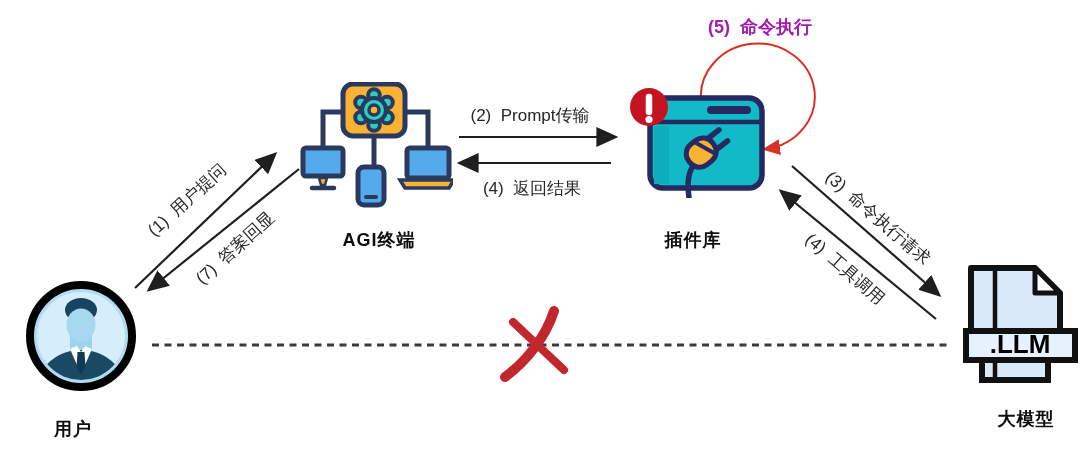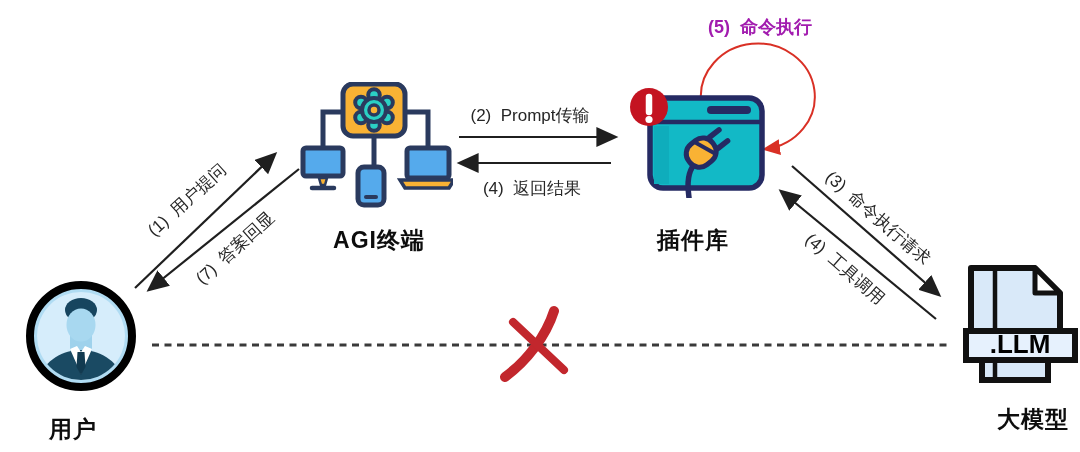--- a/index.html
+++ b/index.html
@@ -9,21 +9,21 @@
   }
   .layer{position:absolute;left:0;top:0;}
   .icon{position:absolute;}
   .lbl{
     position:absolute;transform:translate(-50%,-50%);
     white-space:pre;color:#262626;font-size:17px;line-height:1;
   }
   .lbl.rotneg{transform:translate(-50%,-50%) rotate(-42deg);}
   .lbl.rotpos{transform:translate(-50%,-50%) rotate(41deg);}
   .node-label{
-    font-weight:bold;font-size:23px;color:#0d0d0d;letter-spacing:1px;
+    font-weight:bold;font-size:18px;color:#0d0d0d;letter-spacing:1px;
   }
   .red-label{font-weight:bold;color:#a21caf;font-size:18px;}
   .muted-label{font-size:19px;color:#333333;}
 </style>
 </head>
 <body>
 
 <div class="stage">
 
   <svg class="layer" width="1080" height="452" viewBox="0 0 1080 452">
@@ -145,15 +145,15 @@
   <div class="lbl rotneg" style="left:235px;top:248px;">(7)  答案回显</div>
   <div class="lbl" style="left:530px;top:115px;">(2)  Prompt传输</div>
   <div class="lbl" style="left:532px;top:188px;">(4)  返回结果</div>
   <div class="lbl rotpos" style="left:878px;top:218px;">(3)  命令执行请求</div>
   <div class="lbl rotpos" style="left:845px;top:269px;">(4)  工具调用</div>
   <div class="lbl red-label" style="left:760px;top:27px;">(5)  命令执行</div>
 
   <div class="lbl node-label" style="left:73px;top:429px;">用户</div>
   <div class="lbl node-label" style="left:379px;top:240px;">AGI终端</div>
   <div class="lbl node-label" style="left:693px;top:240px;">插件库</div>
-  <div class="lbl node-label" style="left:1026px;top:419px;margin-left:7px;">大模型</div>
+  <div class="lbl node-label" style="left:1026px;top:419px;">大模型</div>
 
 </div>
 
 </body></html>

